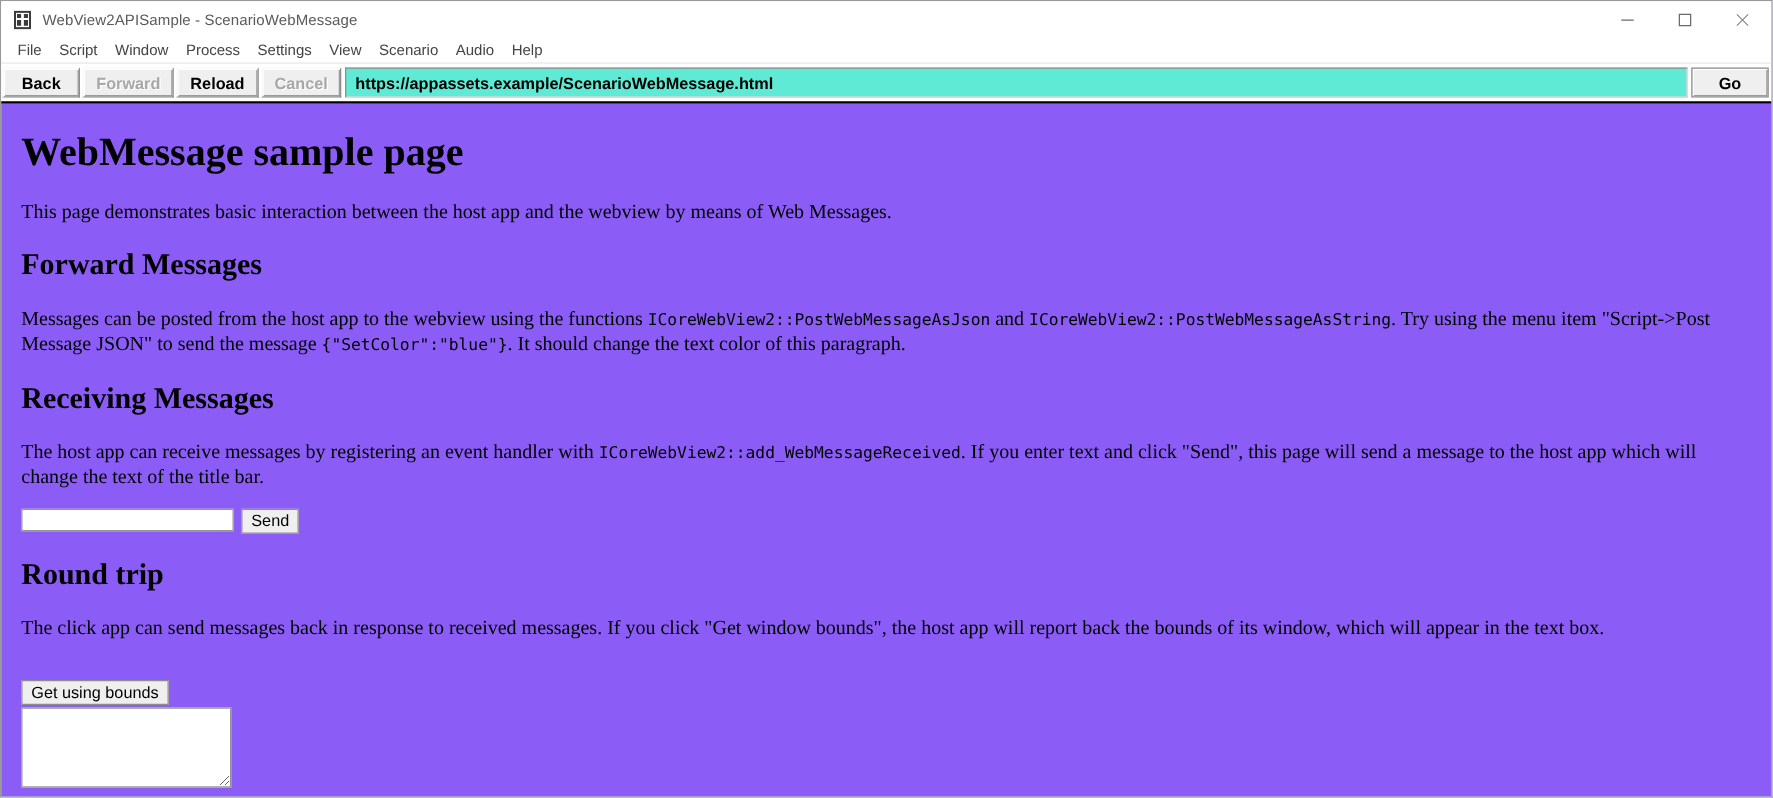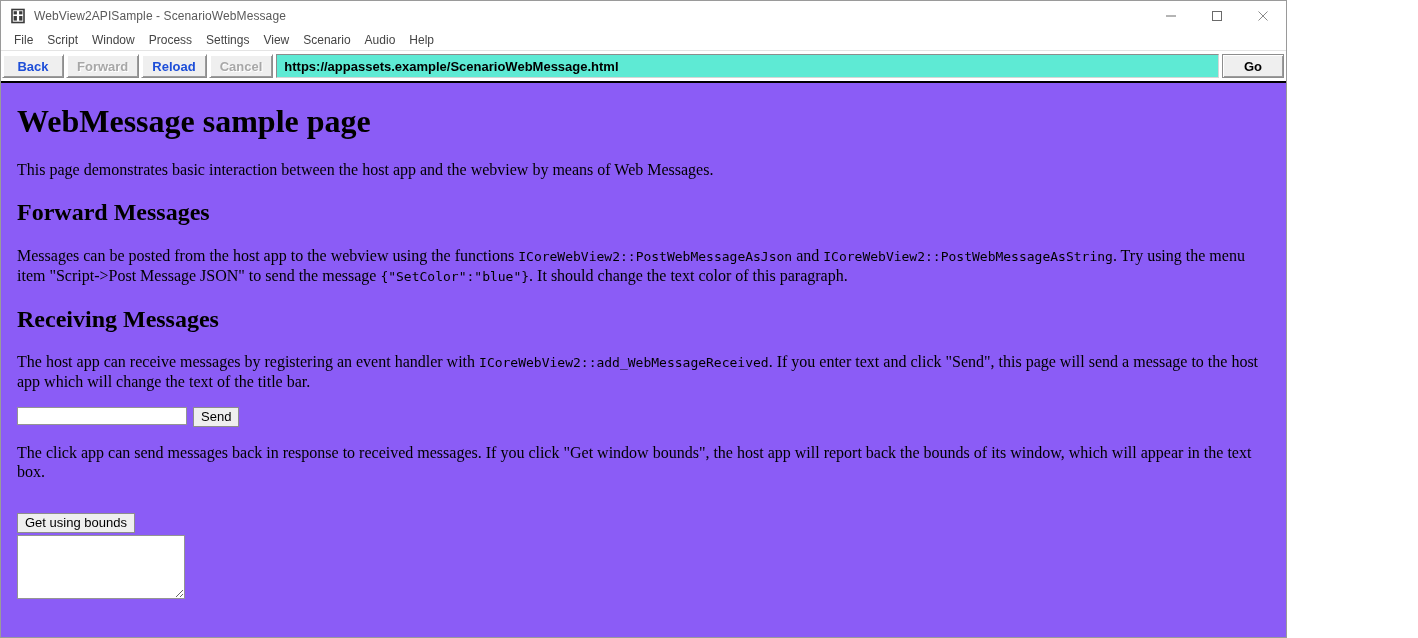--- a/index.html
+++ b/index.html
@@ -9,21 +9,21 @@
   body {
     width: 1418px;
     height: 638px;
     overflow: hidden;
     background: #ffffff;
     font-family: "Liberation Sans", sans-serif;
     -webkit-font-smoothing: none;
   }
 
   .app-window {
-    width: 1287px;
+    width: 1418px;
     height: 638px;
     box-sizing: border-box;
     border: 1px solid #9a9a9a;
     background: #ffffff;
     display: flex;
     flex-direction: column;
     position: relative;
   }
 
   
@@ -103,21 +103,21 @@
     margin: 1px 1px 1px 1px;
     box-sizing: border-box;
     background: #efefef;
     border: 1px solid #8d8d8d;
     border-top-color: #ffffff;
     border-left-color: #ffffff;
     box-shadow: inset 1px 1px 0 #ffffff, inset -1px -1px 0 #9b9b9b;
     font-family: "Liberation Sans", sans-serif;
     font-size: 13px;
     font-weight: bold;
-    color: #1d4ed8;
+    color: #000000;
     display: flex;
     align-items: center;
     justify-content: center;
     padding: 0 10px;
     cursor: default;
     white-space: nowrap;
   }
   .nav-btn.disabled {
     color: #a7a7a7;
     text-shadow: 1px 1px 0 #ffffff;
@@ -319,20 +319,21 @@
 
     <h2>Receiving Messages</h2>
 
     <p><span>The host app can receive messages by registering an event handler with </span><span class="code">ICoreWebView2::add_WebMessageReceived</span><span>. If you enter text and click "Send", this page will send a message to the host app which will change the text of the title bar.</span></p>
 
     <div class="send-row">
       <input class="text-input" type="text" value="" style="">
       <button class="send-btn">Send</button>
     </div>
 
+    <h2>Round trip</h2>
 
     <p>The click app can send messages back in response to received messages. If you click "Get window bounds", the host app will report back the bounds of its window, which will appear in the text box.</p>
 
     <button class="bounds-btn">Get using bounds</button>
 
     <textarea class="bounds-area" placeholder="" style=""></textarea>
 
   </div>
 
 </div>

